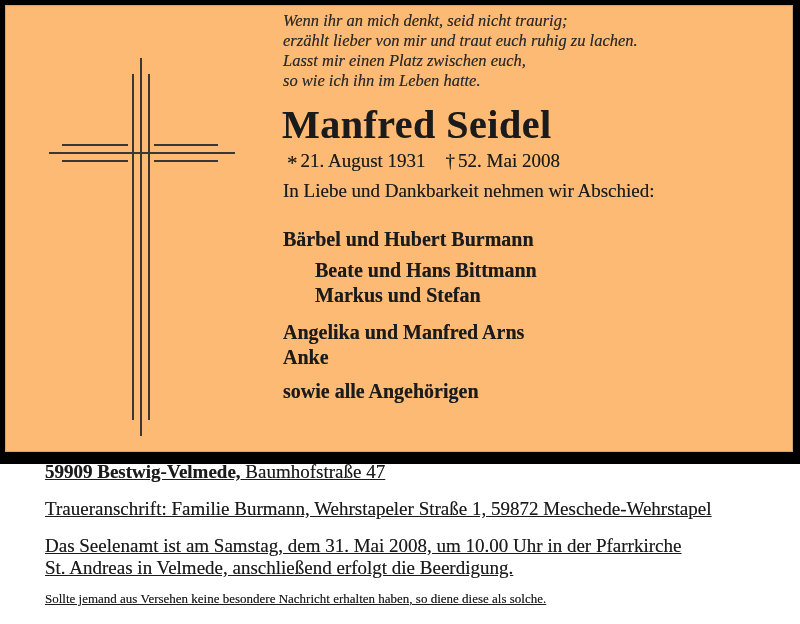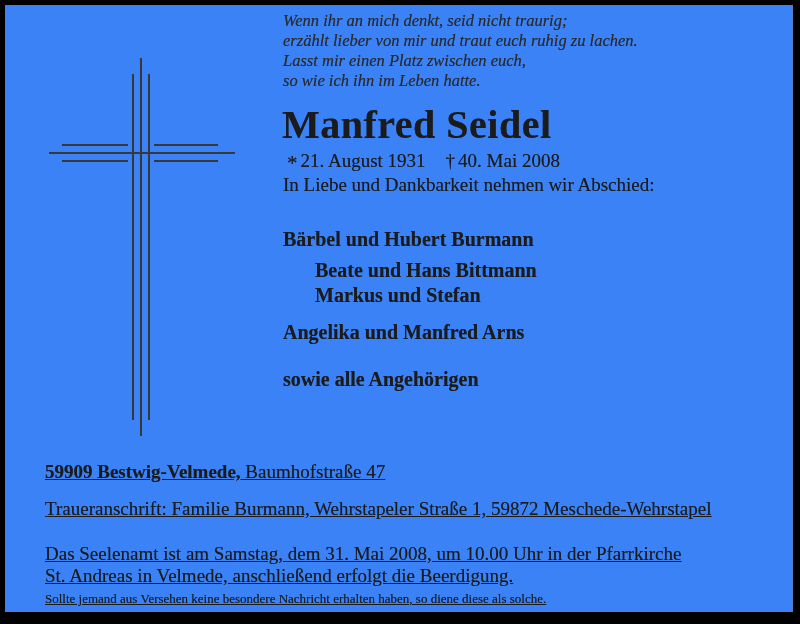--- a/index.html
+++ b/index.html
@@ -8,22 +8,22 @@
     width: 800px;
     height: 624px;
     background: #ffffff;
     overflow: hidden;
     font-family: "Liberation Serif", "DejaVu Serif", serif;
     color: #1b1b1b;
   }
   .stage {
     position: relative;
     width: 800px;
-    height: 624px;
-    background: #3b82f6;
+    height: 464px;
+    background: #fdba74;
   }
   
   .frame {
     position: absolute;
     inset: 0;
     border-style: solid;
     border-color: #000;
     border-width: 5px 7px 12px 5px;
     pointer-events: none;
     z-index: 10;
@@ -77,43 +77,43 @@
     position: relative;
     top: 3px;
     font-size: 21px;
     margin-right: 3px;
   }
   .dates .dagger { margin-left: 20px; margin-right: 3px; }
 
   .farewell {
     position: absolute;
     left: 283px;
-    top: 174px;
+    top: 180px;
     font-size: 19px;
     white-space: nowrap;
   }
 
   .mourners {
     position: absolute;
     left: 283px;
     top: 227px;
     font-size: 20px;
     font-weight: bold;
     line-height: 25px;
     white-space: nowrap;
   }
   .mourner-group.g1 { margin-bottom: 6px; }
   .mourner-group.g2 { margin-bottom: 12px; margin-left: 32px; }
-  .mourner-group.g3 { margin-bottom: 22px; }
+  .mourner-group.g3 { margin-bottom: 9px; }
 
   .footer-line { position: absolute; left: 45px; white-space: nowrap; text-decoration: underline; }
   .address   { top: 461px; font-size: 19px; }
   .address .addr-bold { font-weight: bold; }
   .trauer    { top: 498px; font-size: 19px; }
-  .service   { top: 535px; font-size: 19px; line-height: 22px; margin-top: 8px; }
+  .service   { top: 535px; font-size: 19px; line-height: 22px; }
   .closing   { top: 591px; font-size: 13px; }
 </style>
 </head>
 <body>
 
 <div class="stage">
 
   <div class="frame"></div>
 
   <svg class="cross" viewBox="0 0 230 400" aria-hidden="true">
@@ -134,35 +134,36 @@
   <div class="poem soft">
     <div>Wenn ihr an mich denkt, seid nicht traurig;</div>
     <div>erzählt lieber von mir und traut euch ruhig zu lachen.</div>
     <div>Lasst mir einen Platz zwischen euch,</div>
     <div>so wie ich ihn im Leben hatte.</div>
   </div>
 
   <div class="name soft">Manfred Seidel</div>
 
   <div class="dates soft">
-    <span class="star">*</span><span>21. August 1931</span><span class="dagger">†</span><span>40. Mai 2008</span>
+    <span class="star">*</span><span>21. August 1931</span><span class="dagger">†</span><span>52. Mai 2008</span>
   </div>
 
   <div class="farewell soft">In Liebe und Dankbarkeit nehmen wir Abschied:</div>
 
   <div class="mourners soft">
     <div class="mourner-group g1">
       <div>Bärbel und Hubert Burmann</div>
     </div>
     <div class="mourner-group g2">
       <div>Beate und Hans Bittmann</div>
       <div>Markus und Stefan</div>
     </div>
     <div class="mourner-group g3">
       <div>Angelika und Manfred Arns</div>
+      <div>Anke</div>
     </div>
     <div class="mourner-group">
       <div>sowie alle Angehörigen</div>
     </div>
   </div>
 
   <div class="footer-line address soft">
     <span class="addr-bold">59909 Bestwig-Velmede,</span><span> Baumhofstraße 47</span>
   </div>
 

